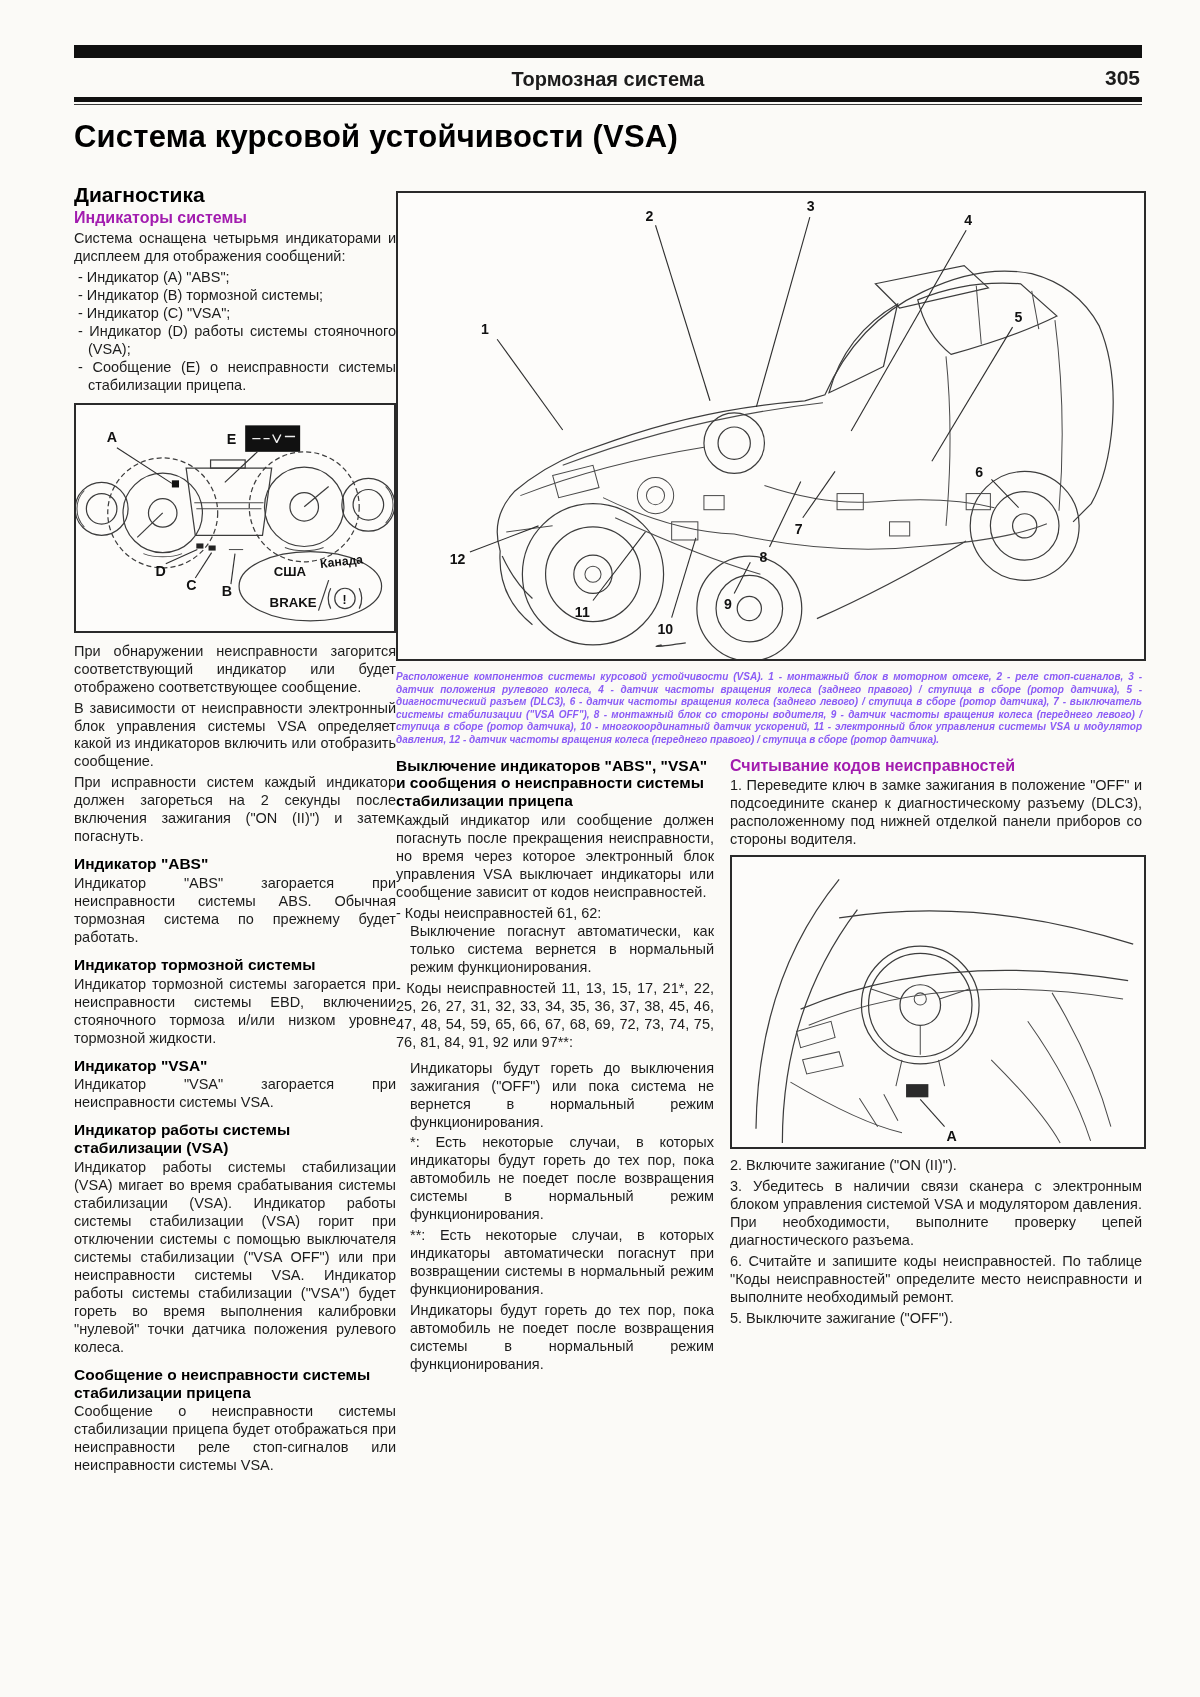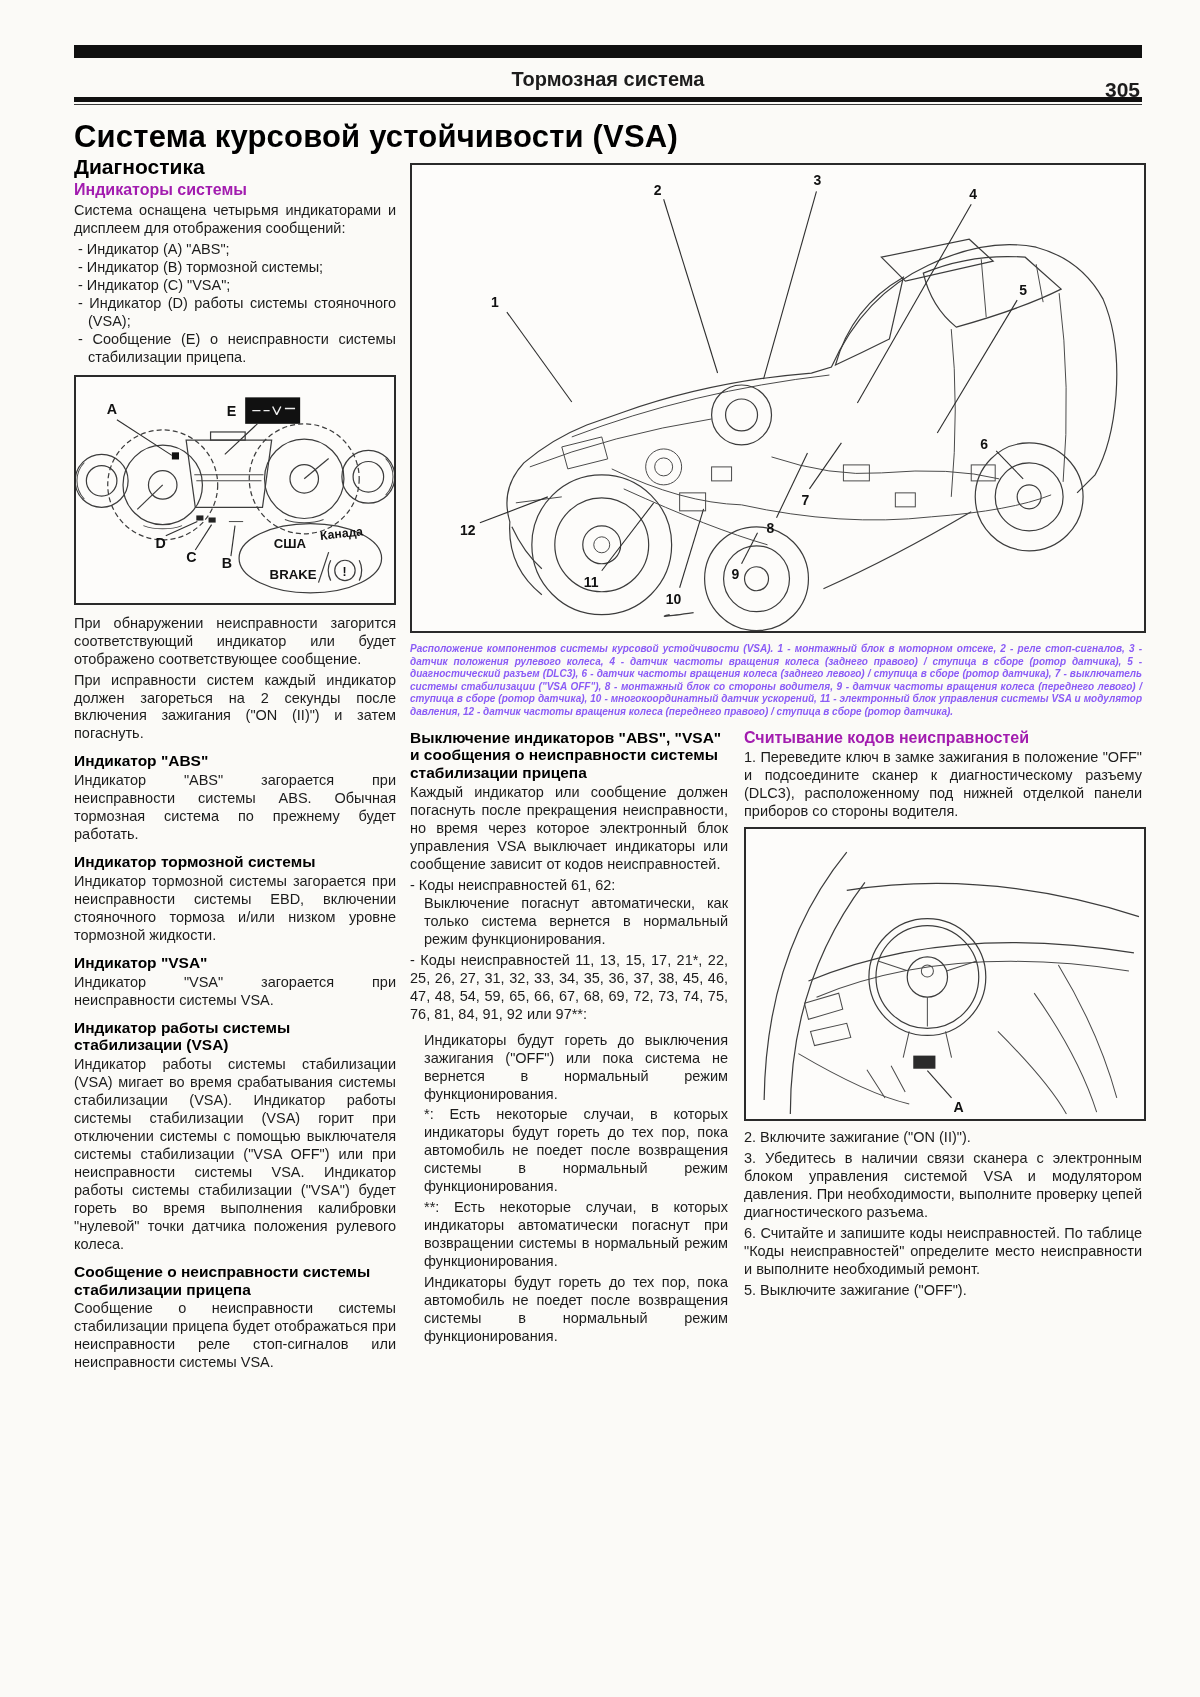--- a/index.html
+++ b/index.html
@@ -10,25 +10,25 @@
     background:#fbfaf7;
     color:#1c1c1c;
     font-family:"Liberation Sans", sans-serif;
     overflow:hidden;
     box-sizing:border-box;
     padding:45px 58px 30px 74px;
   }
   .topbar{height:13px;background:#101010;margin-bottom:8px;}
   .runhead{display:flex;align-items:center;justify-content:center;position:relative;
     font-weight:bold;font-size:20px;padding:2px 0 6px 0;}
-  .runhead .pageno{position:absolute;right:2px;top:12px;font-size:21px;}
+  .runhead .pageno{position:absolute;right:2px;top:0;font-size:21px;}
   .runrule{border-top:5px solid #101010;margin-bottom:2px;}
   .runrule2{border-top:1px solid #3a3a3a;margin-bottom:14px;}
-  h1.doc-title{font-size:31px;margin:2px 0 0 0;letter-spacing:.2px;color:#000;}
-  .cols{display:flex;gap:14px;align-items:flex-start;}
+  h1.doc-title{font-size:31px;margin:2px 0 28px 0;letter-spacing:.2px;color:#000;}
+  .cols{display:flex;align-items:flex-start;}
   .leftcol{width:322px;flex:0 0 322px;}
   .rightregion{flex:1;min-width:0;}
   h2{font-size:21px;margin:0 0 2px 0;color:#000;}
   h3{font-size:16px;margin:0 0 3px 0;line-height:1.12;color:#a21caf;}
   h4{font-size:15.5px;margin:9px 0 2px 0;line-height:1.15;color:#000;}
   p{font-size:14.5px;line-height:1.24;margin:0 0 3px 0;text-align:justify;}
   ul.dashlist{list-style:none;margin:0 0 4px 0;padding:0;}
   ul.dashlist li{font-size:14.5px;line-height:1.24;padding-left:14px;text-indent:-10px;margin:0;text-align:justify;}
   .figure{border:2px solid #2a2a2a;background:#fdfcfa;margin:8px 0 10px 0;}
   .fig-cluster{width:318px;height:226px;margin-left:0;}
@@ -141,20 +141,21 @@
               <circle class="ln" cx="264" cy="190" r="10" stroke-width="1.8"></circle>
               <text x="261.5" y="195" font-size="12" font-weight="bold">!</text>
               <path class="ln" d="M250,180 q-5,10 0,20" stroke-width="1.8"></path>
               <path class="ln" d="M278,180 q5,10 0,20" stroke-width="1.8"></path>
             </g>
           </g>
         </svg>
       </div>
 
       <p>При обнаружении неисправности загорится соответствующий индикатор или будет отображено соответствующее сообщение.</p>
+      <p>В зависимости от неисправности электронный блок управления системы VSA определяет какой из индикаторов включить или отобразить сообщение.</p>
       <p>При исправности систем каждый индикатор должен загореться на 2 секунды после включения зажигания ("ON (II)") и затем погаснуть.</p>
 
       <h4>Индикатор "ABS"</h4>
       <p>Индикатор "ABS" загорается при неисправности системы ABS. Обычная тормозная система по прежнему будет работать.</p>
       <h4>Индикатор тормозной системы</h4>
       <p>Индикатор тормозной системы загорается при неисправности системы EBD, включении стояночного тормоза и/или низком уровне тормозной жидкости.</p>
       <h4>Индикатор "VSA"</h4>
       <p>Индикатор "VSA" загорается при неисправности системы VSA.</p>
       <h4>Индикатор работы системы стабилизации (VSA)</h4>
       <p>Индикатор работы системы стабилизации (VSA) мигает во время срабатывания системы стабилизации (VSA). Индикатор работы системы стабилизации (VSA) горит при отключении системы с помощью выключателя системы стабилизации ("VSA OFF") или при неисправности системы VSA. Индикатор работы системы стабилизации ("VSA") будет гореть во время выполнения калибровки "нулевой" точки датчика положения рулевого колеса.</p>

